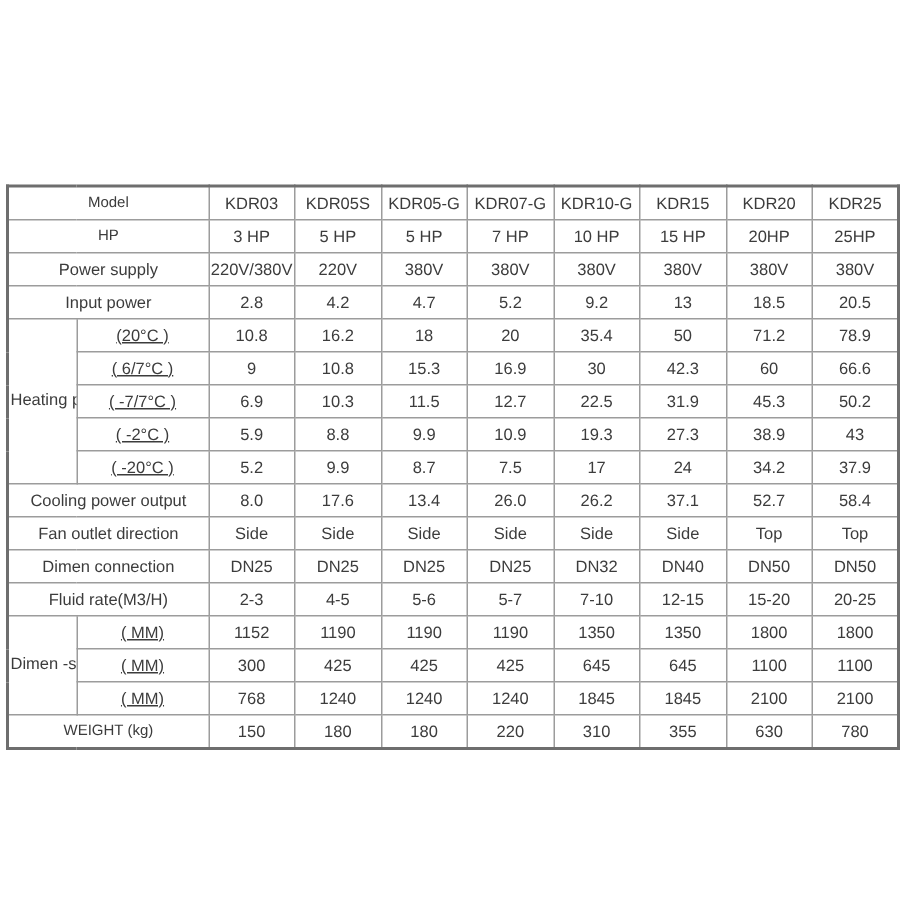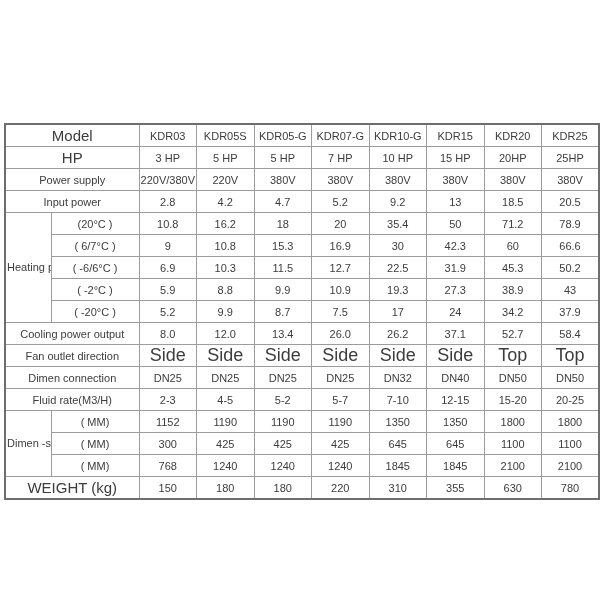--- a/index.html
+++ b/index.html
@@ -26,26 +26,26 @@
     height: 21px;
     color: #3c3c3c;
     font-size: 11px;
     background: #ffffff;
     overflow: hidden;
     white-space: nowrap;
   }
   
   td.lbl, td.hdr, td.sub, td.grp, td.grp2 { background: #f1f1f1; color: #2b2b2b; }
   td.lbl  { font-size: 14px; }
-  td.lbl.lg { font-size: 15px; }
+  td.lbl.lg { font-size: 10px; }
   td.hdr  { font-size: 11.5px; color: #353535; }
-  td.sub  { font-size: 11px; }
+  td.sub  { font-size: 11px; text-decoration: underline; }
   td.grp  { font-size: 11px; line-height: 13px; white-space: normal; padding: 0 2px; }
   td.grp2 { font-size: 13px; line-height: 15px; white-space: pre-line; }
-  td.val.mid { font-size: 18px; }
+  td.val.mid { font-size: 11px; }
 </style>
 </head>
 <body>
 
 <div class="canvas">
   <table class="spec">
     <colgroup>
       <col style="width:46px">
         <col style="width:88px">
       <col style="width:57.5px">
@@ -119,21 +119,21 @@
         <td class="val">9</td>
         <td class="val">10.8</td>
         <td class="val">15.3</td>
         <td class="val">16.9</td>
         <td class="val">30</td>
         <td class="val">42.3</td>
         <td class="val">60</td>
         <td class="val">66.6</td>
       </tr>
       <tr>
-        <td class="sub">( -6/6°C )</td>
+        <td class="sub">( -7/7°C )</td>
         <td class="val">6.9</td>
         <td class="val">10.3</td>
         <td class="val">11.5</td>
         <td class="val">12.7</td>
         <td class="val">22.5</td>
         <td class="val">31.9</td>
         <td class="val">45.3</td>
         <td class="val">50.2</td>
       </tr>
       <tr>
@@ -154,21 +154,21 @@
         <td class="val">8.7</td>
         <td class="val">7.5</td>
         <td class="val">17</td>
         <td class="val">24</td>
         <td class="val">34.2</td>
         <td class="val">37.9</td>
       </tr>
       <tr>
         <td colspan="2" class="lbl">Cooling power output</td>
         <td class="val">8.0</td>
-        <td class="val">12.0</td>
+        <td class="val">17.6</td>
         <td class="val">13.4</td>
         <td class="val">26.0</td>
         <td class="val">26.2</td>
         <td class="val">37.1</td>
         <td class="val">52.7</td>
         <td class="val">58.4</td>
       </tr>
       <tr>
         <td colspan="2" class="lbl">Fan outlet direction</td>
         <td class="val mid">Side</td>
@@ -188,21 +188,21 @@
         <td class="val">DN25</td>
         <td class="val">DN32</td>
         <td class="val">DN40</td>
         <td class="val">DN50</td>
         <td class="val">DN50</td>
       </tr>
       <tr>
         <td colspan="2" class="lbl">Fluid rate(M3/H)</td>
         <td class="val">2-3</td>
         <td class="val">4-5</td>
-        <td class="val">5-2</td>
+        <td class="val">5-6</td>
         <td class="val">5-7</td>
         <td class="val">7-10</td>
         <td class="val">12-15</td>
         <td class="val">15-20</td>
         <td class="val">20-25</td>
       </tr>
       <tr>
         <td rowspan="3" class="grp2">Dimen
 -sion</td>
         <td class="sub">( MM)</td>

